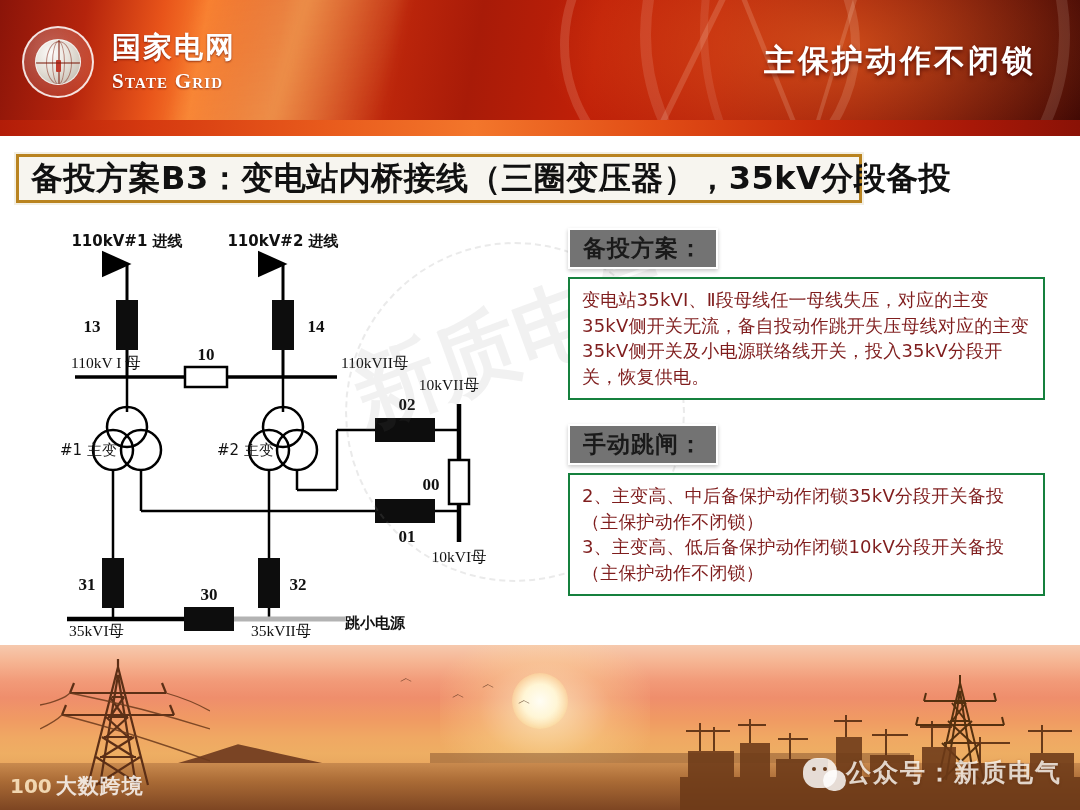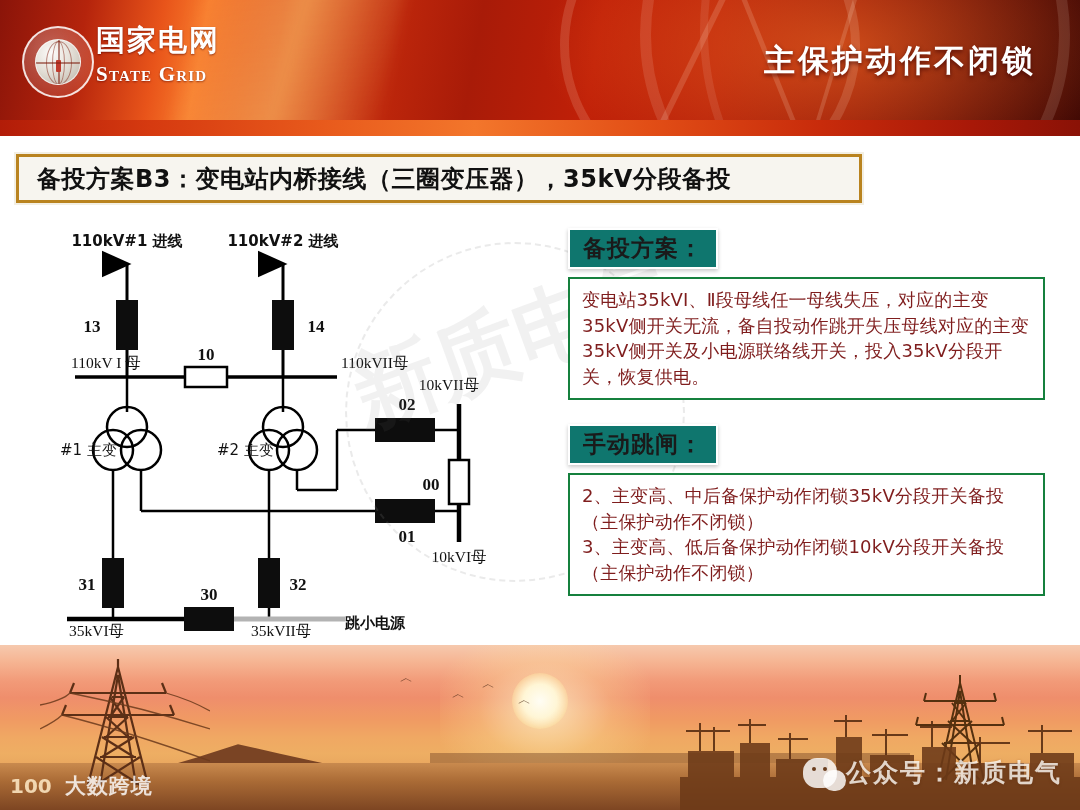--- a/index.html
+++ b/index.html
@@ -49,21 +49,21 @@
     position: absolute; left: 180px; top: -40px;
     width: 210px; height: 220px;
     background: linear-gradient(95deg, rgba(255,200,90,0.0), rgba(255,214,120,0.55), rgba(255,190,70,0.0));
     filter: blur(6px);
     transform: skewX(-12deg);
   }
 
   
   #logo-block {
     position: absolute; left: 22px; top: 26px;
-    display: flex; gap: 2px;
+    display: flex; align-items: center; gap: 18px;
   }
   #sg-emblem {
     width: 72px; height: 72px; position: relative;
   }
   #sg-emblem .outer {
     position: absolute; inset: 0;
     border-radius: 50%;
     border: 2px solid rgba(255,255,255,0.85);
     background: radial-gradient(circle at 38% 32%, rgba(255,255,255,0.30), rgba(255,255,255,0.05));
   }
@@ -125,37 +125,37 @@
   #title-box {
     position: absolute; left: 16px; top: 154px;
     width: 846px; height: 49px;
     background: #f7f5ef;
     border: 3px solid #b9831f;
     outline: 2px solid #f3efe3;
     display: flex; align-items: center;
   }
   #title-text {
     font-family: "DejaVu Sans", sans-serif;
-    font-size: 24px; font-weight: bold; color: #111111;
-    padding-left: 18px; white-space: nowrap;
+    font-size: 32px; font-weight: bold; color: #111111;
+    padding-left: 12px; white-space: nowrap;
     letter-spacing: 0.5px;
   }
 
   
   #diagram-panel {
     position: absolute; left: 45px; top: 222px;
     width: 495px; height: 418px;
     background: #ffffff;
   }
   #diagram-svg { display:block; width: 495px; height: 418px; }
 
   
   .tag-box {
     position: absolute;
-    background: #0f766e;
+    background: #737373;
     border: 2px solid #ffffff;
     box-shadow: 0 2px 4px rgba(0,0,0,.22);
     display: flex; align-items: center;
     padding: 0 13px;
     font-family: "DejaVu Sans", sans-serif;
     font-size: 23px; font-weight: bold; color: #1a1a1a;
     letter-spacing: 1px;
   }
   #tag-plan  { left: 568px; top: 228px; height: 41px; }
   #tag-lock  { left: 568px; top: 424px; height: 41px; }
@@ -234,21 +234,21 @@
   #wm-ring {
     position:absolute; left: 300px; top: 20px;
     width: 340px; height: 340px; border-radius: 50%;
     border: 2px dashed rgba(140,140,140,0.18);
     pointer-events:none;
   }
 
   
   #wm-left {
     position: absolute; left: 10px; top: 772px;
-    display: flex; align-items: center; gap: 13px;
+    display: flex; align-items: center; gap: 4px;
   }
   #wm-left .mark {
     font-family: "DejaVu Sans", sans-serif;
     font-size: 21px; font-weight: bold;
     color: rgba(255,255,255,0.82);
     letter-spacing: 1px;
   }
   #wm-left .dlogo {
     font-family: "DejaVu Sans", sans-serif;
     font-size: 20px; font-weight: bold;

